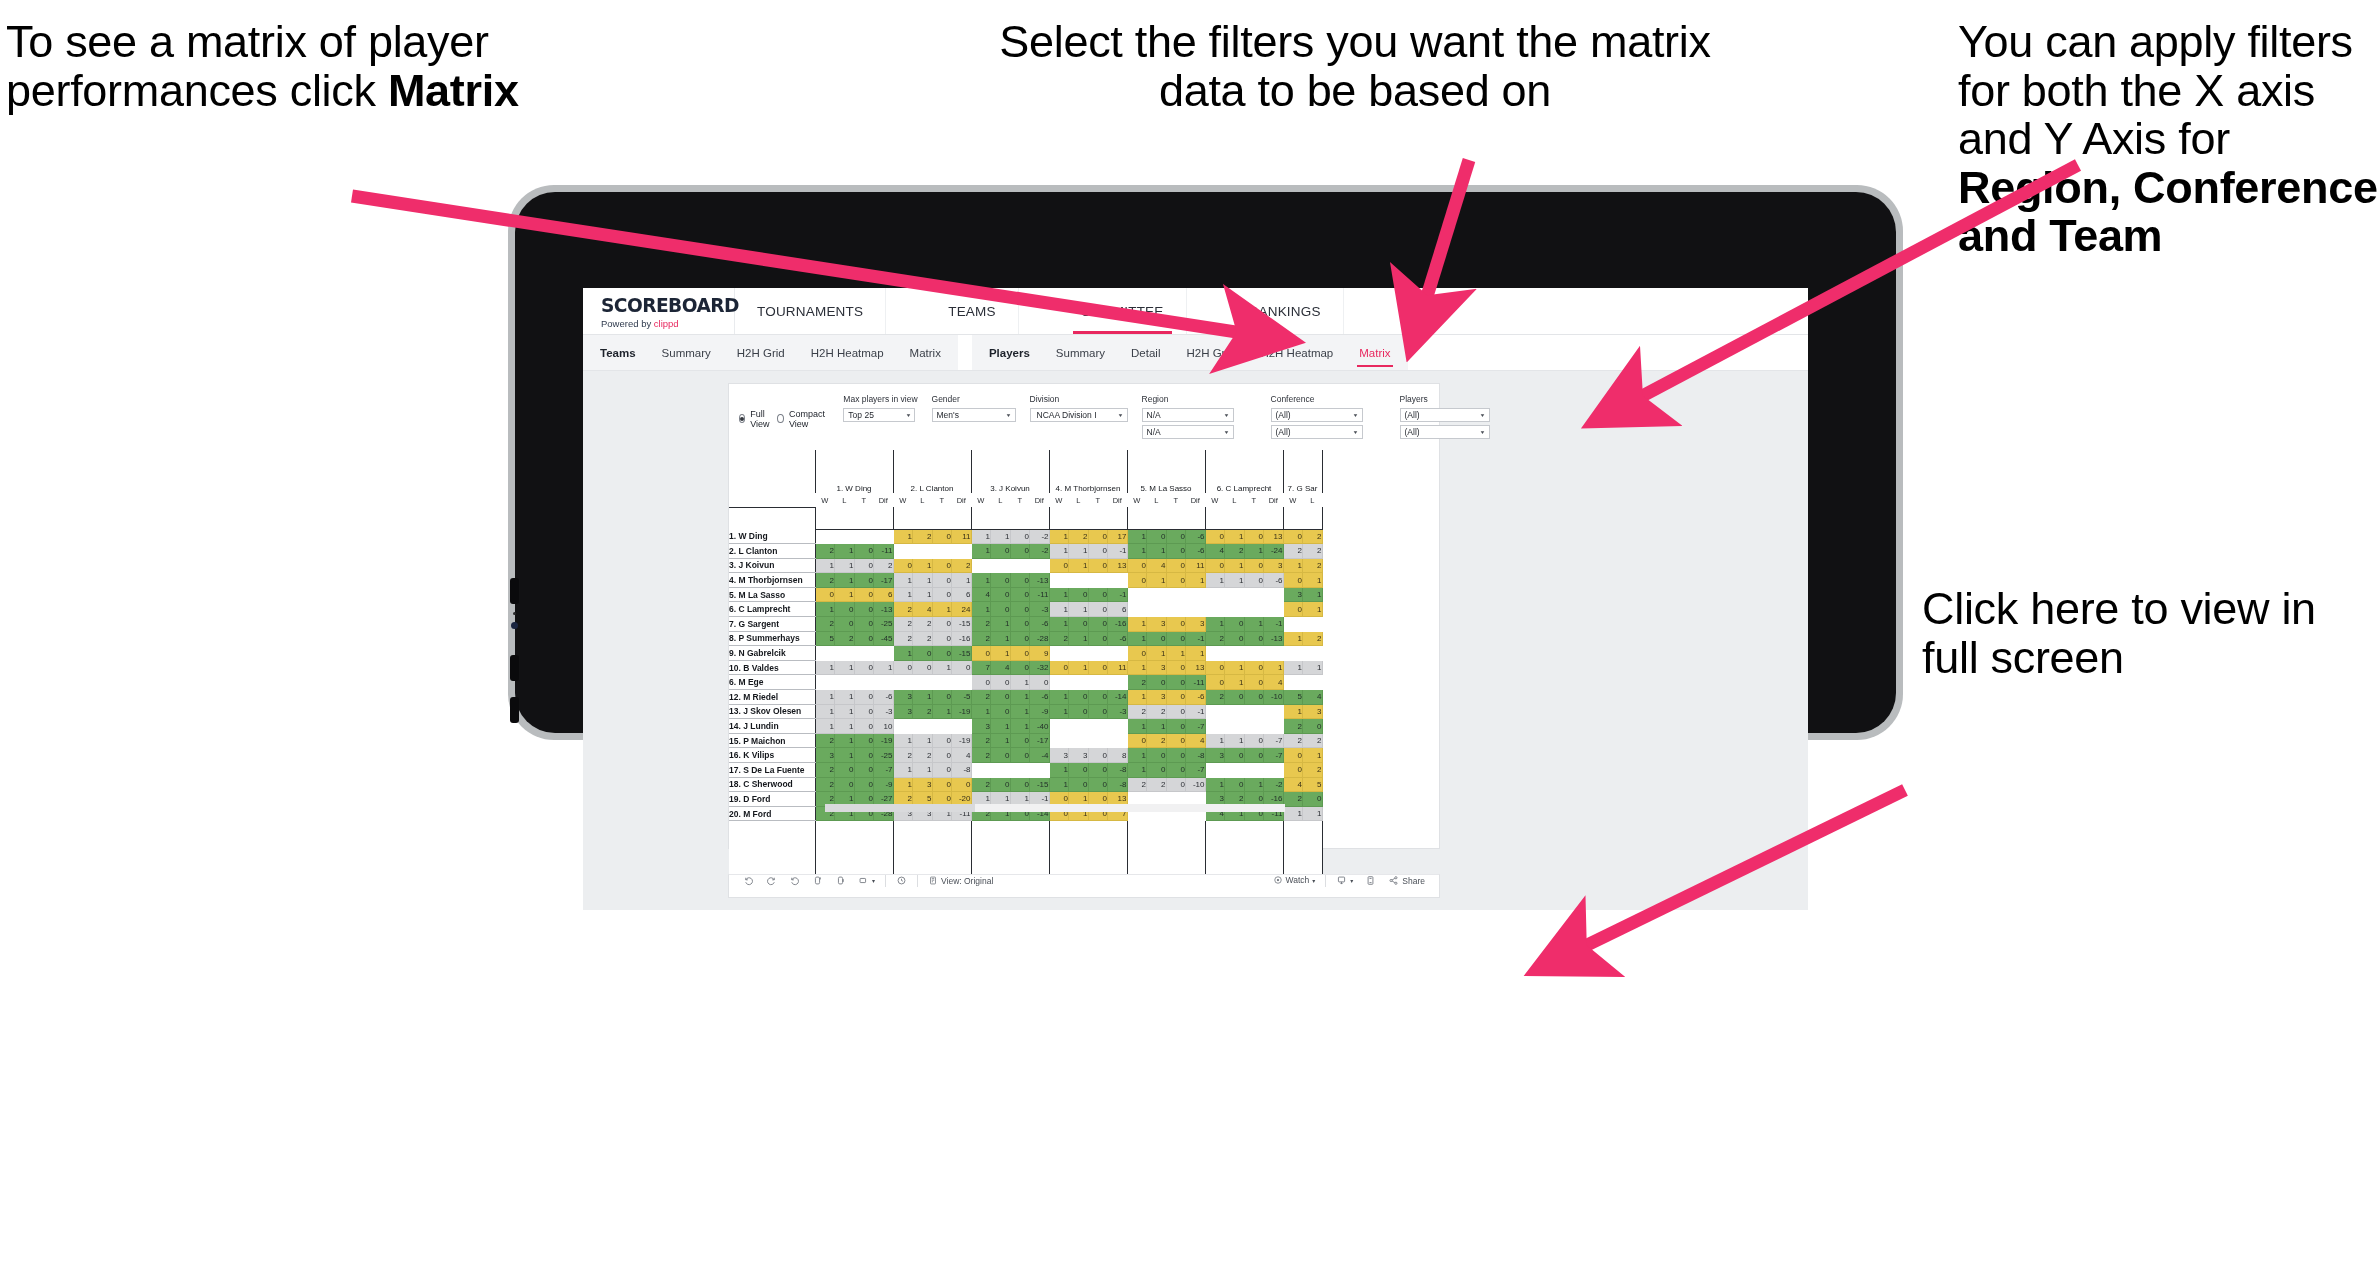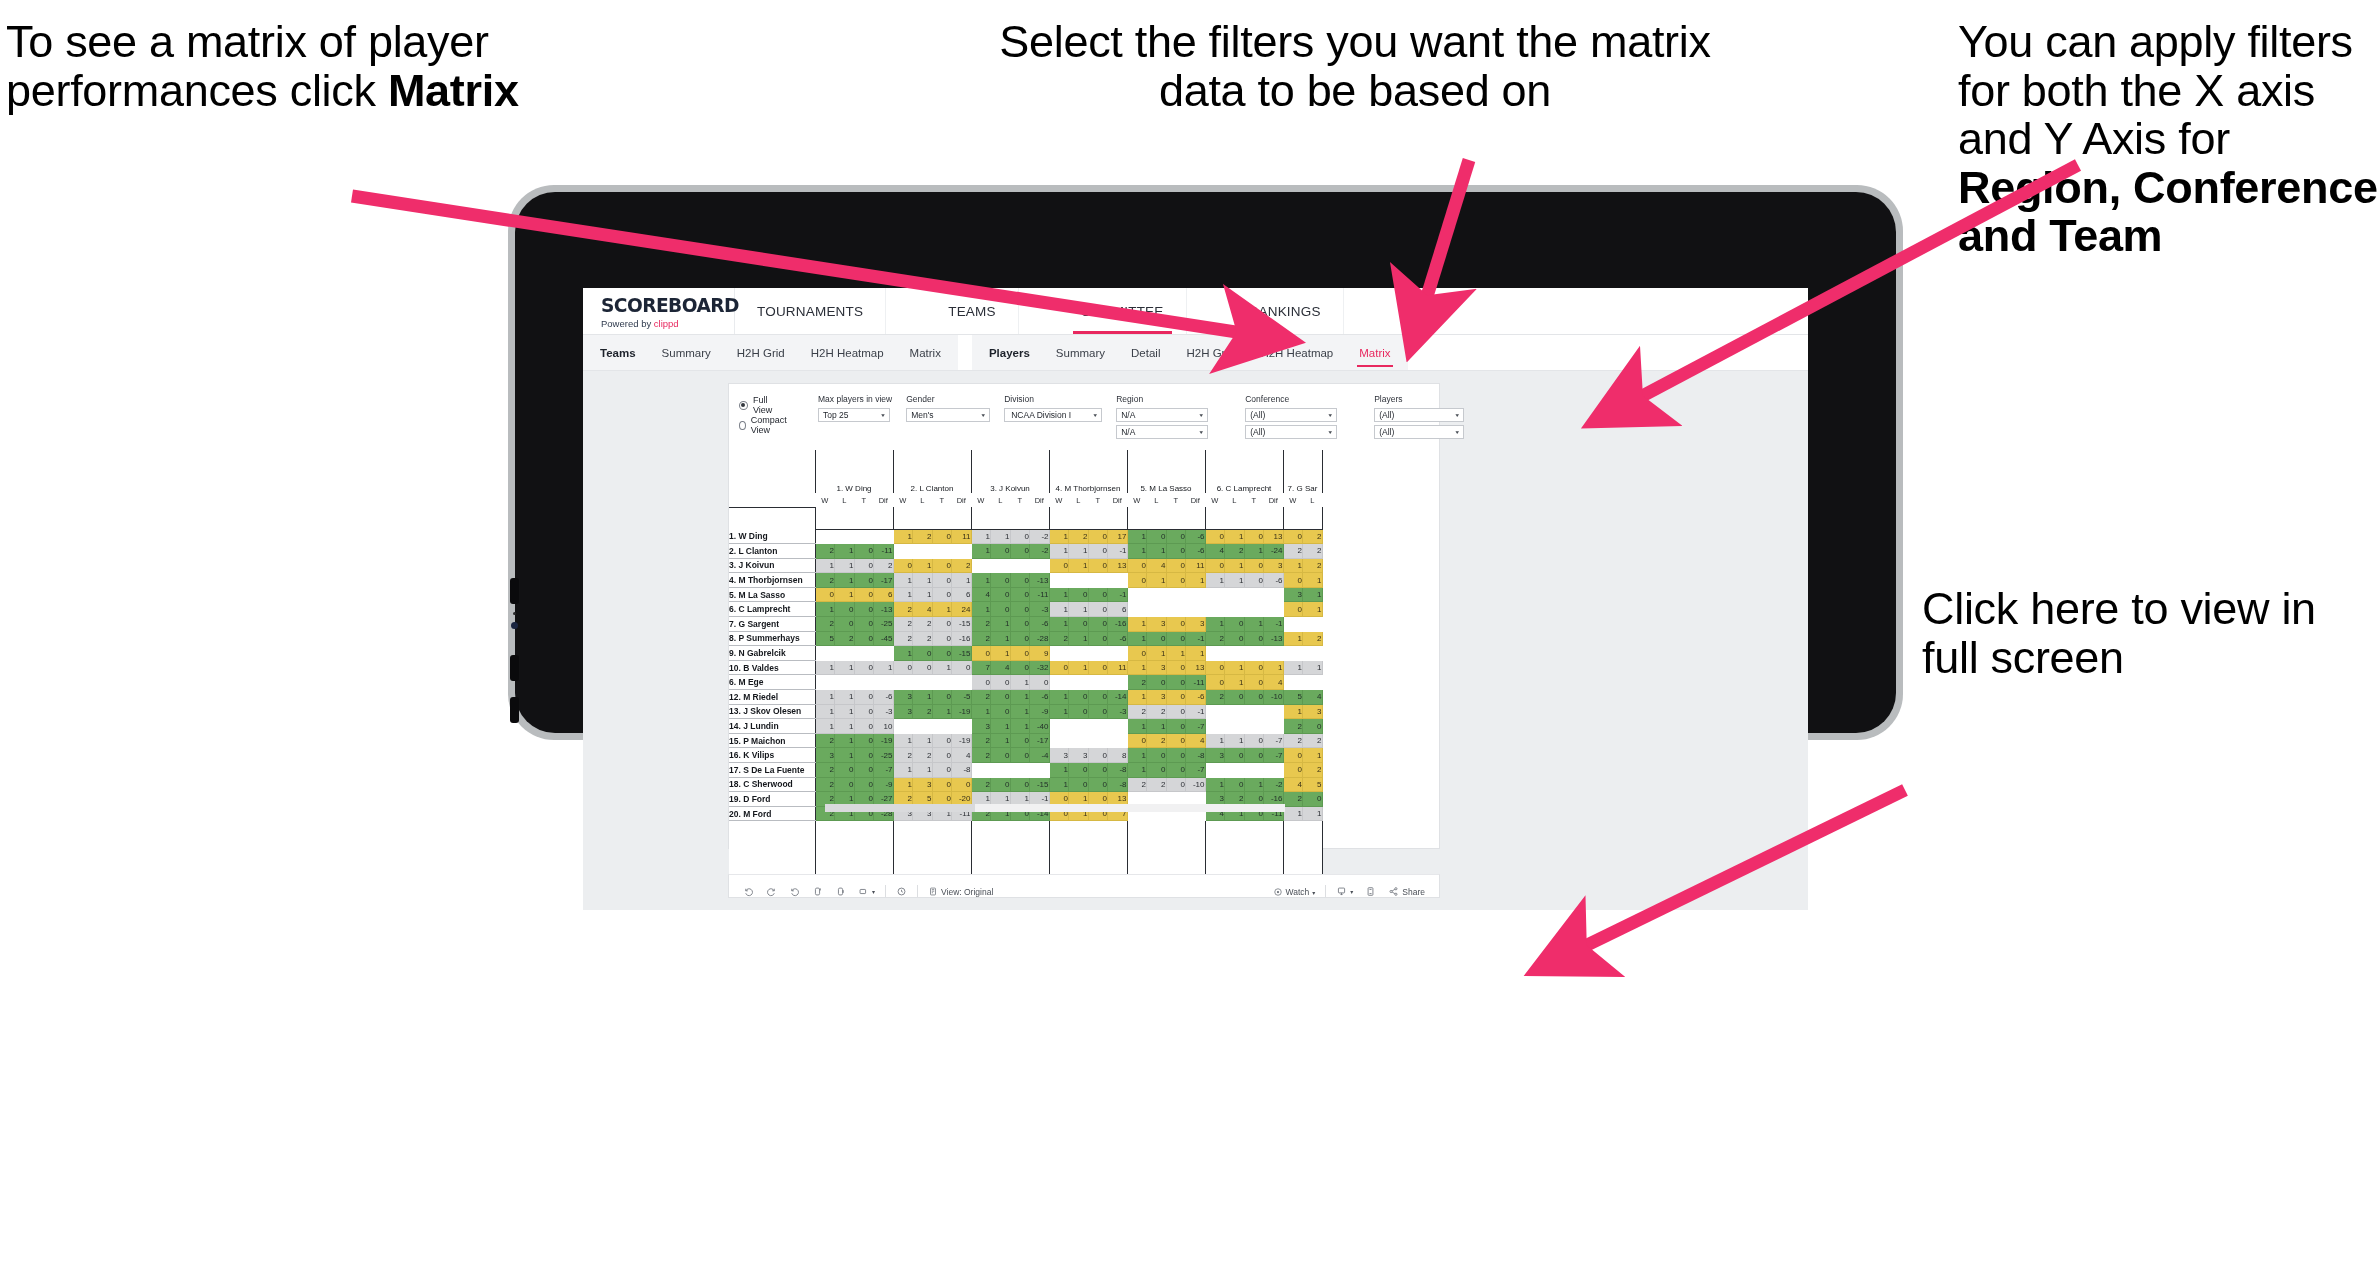--- a/index.html
+++ b/index.html
@@ -104,21 +104,21 @@
   .workspace { background:#eceef0; height: 539px; padding: 12px 0 0 0; position:relative; }
   .sheet {
     position:absolute; left:145px; top:12px; width:712px; height:466px;
     background:#fff; border:1px solid #dfe1e4;
   }
 
   
   .filter-bar { display:flex; padding:10px 12px 6px 10px; gap:0; }
   .fcol { margin-right:14px; }
   .fcol .flabel { font-size:8.5px; color:#2d3139; margin-bottom:3px; height:11px; white-space:nowrap;}
-  .radio-col { display:flex; flex-direction:column; padding-top:1px; margin-right:29px; }
+  .radio-col { display:flex; flex-direction:row; gap:5px; padding-top:1px; margin-right:16px; }
   .radio-row { display:flex; align-items:center; gap:5px; font-size:9px; color:#22262e; }
   .radio {
     width:9px; height:9px; border:1px solid #7a7f88; border-radius:50%;
     display:flex; align-items:center; justify-content:center; background:#fff;
   }
   .radio.on::after { content:""; width:4px; height:4px; background:#34383f; border-radius:50%; }
   .sel {
     height:14px; border:1px solid #c6c9ce; background:#fff;
     display:flex; align-items:center; justify-content:space-between;
     font-size:8.5px; color:#1f232a; padding:0 3px 0 4px; margin-bottom:3px;
@@ -165,21 +165,21 @@
 
   .hscroll-track {
     position:absolute; left:96px; bottom:36px; width:460px; height:8px; background:#f1f1f2;
   }
   .hscroll-thumb { width:150px; height:8px; background:#d9dadc; }
 
   
   .tb {
     position:absolute; left:145px; bottom:12px; width:712px; height:24px;
     background:#fff; border:1px solid #dfe1e4; border-top:1px solid #e6e7ea;
-    display:flex; align-items:flex-end; padding:0 8px; gap:0;
+    display:flex; align-items:flex-start; padding:0 8px; gap:0;
   }
   .tb svg { display:block; }
   .tb-item { display:flex; align-items:center; gap:3px; padding:0 6px; font-size:8.5px; color:#4a4f57; }
   .tb-sep { width:1px; height:12px; background:#dcdee1; margin:0 4px; }
   .tb-spacer { flex:1; }
   .caret-sm { font-size:6px; color:#4a4f57; }
 </style>
 </head>
 <body>
 

